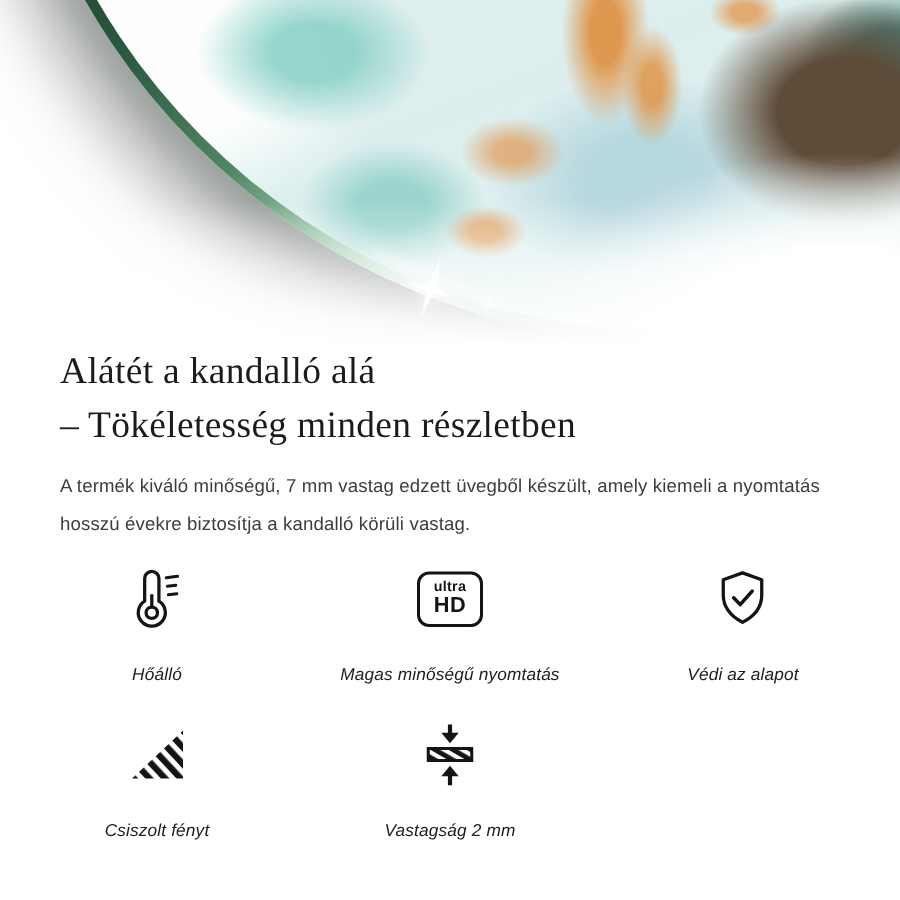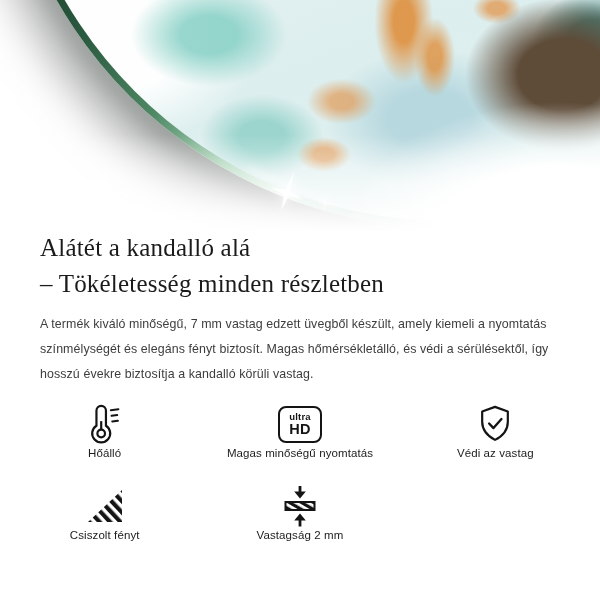--- a/index.html
+++ b/index.html
@@ -39,21 +39,21 @@
   .content{position:absolute;left:0;top:232px;width:600px;padding:0 0 0 40px;box-sizing:border-box;}
   h1{margin:-2px 0 0 0;font-family:"Liberation Serif",serif;font-weight:400;color:#1b1b1b;
      font-size:25px;line-height:36px;letter-spacing:.2px;white-space:nowrap;}
   .desc{margin:10px 0 0 0;color:#3d3d3d;font-size:12.4px;line-height:25px;letter-spacing:.1px;}
   .desc div{white-space:nowrap;}
   
   .features{display:grid;grid-template-columns:repeat(3,1fr);row-gap:24px;
             width:586px;margin:14px 7px 0 -33px;}
   .feature{display:flex;flex-direction:column;align-items:center;}
   .icon-box{height:46px;display:flex;align-items:center;justify-content:flex-end;}
-  .feature .label{margin-top:0;font-size:11.5px;color:#1c1c1c;text-align:center;letter-spacing:.1px;}
+  .feature .label{margin-top:22px;font-size:11.5px;color:#1c1c1c;text-align:center;letter-spacing:.1px;font-style:italic;}
   .hd-badge{width:40px;height:33px;border:2.6px solid #141414;border-radius:8px;
             display:flex;flex-direction:column;align-items:center;justify-content:center;
             line-height:1;color:#141414;}
   .hd-badge .t1{font-size:9.5px;font-weight:700;letter-spacing:.2px;}
   .hd-badge .t2{font-size:14.5px;font-weight:800;letter-spacing:.3px;margin-top:1px;}
 </style>
 </head>
 <body>
 
 <div class="page">
@@ -70,21 +70,20 @@
     <svg class="sparkle small" viewBox="-24 -24 48 48">
       <path d="M0,-23 L2.5,-2.5 L17,0 L2.5,2.5 L0,20 L-2.5,2.5 L-17,0 L-2.5,-2.5 Z" fill="#ffffff"></path>
     </svg>
   </div>
 
   <div class="content">
     <h1><span>Alátét a kandalló alá</span><br><span>– Tökéletesség minden részletben</span></h1>
 
     <div class="desc">
       <div>A termék kiváló minőségű, 7 mm vastag edzett üvegből készült, amely kiemeli a nyomtatás</div>
-      <div>színmélységét és elegáns fényt biztosít. Magas hőmérsékletálló, és védi a sérülésektől, így</div>
       <div>hosszú évekre biztosítja a kandalló körüli vastag.</div>
     </div>
 
     <div class="features">
 
       <div class="feature">
         <div class="icon-box">
           <svg width="38" height="44" viewBox="0 0 40 44" fill="none">
             <path d="M16 3 a5 5 0 0 1 5 5 v15.8 a9.5 9.5 0 1 1 -10 0 V8 a5 5 0 0 1 5 -5 z" stroke="#141414" stroke-width="2.3"></path>
             <circle cx="16" cy="32" r="4" stroke="#141414" stroke-width="2.3"></circle>
@@ -109,21 +108,21 @@
         <div class="label">Magas minőségű nyomtatás</div>
       </div>
 
       <div class="feature">
         <div class="icon-box">
           <svg width="38" height="42" viewBox="0 0 40 42" fill="none">
             <path d="M20 3 L33.5 7.8 V18.5 c0 8.8 -5.6 15.2 -13.5 19.2 C12.6 33.7 6.5 27.3 6.5 18.5 V7.8 Z" stroke="#141414" stroke-width="2.3" stroke-linejoin="round"></path>
             <path d="M13.8 20.5 l4.6 4.8 L26.8 15.8" stroke="#141414" stroke-width="2.5" stroke-linecap="round" stroke-linejoin="round"></path>
           </svg>
         </div>
-        <div class="label">Védi az vastag</div>
+        <div class="label">Védi az alapot</div>
       </div>
 
 
       <div class="feature">
         <div class="icon-box">
           <svg width="40" height="38" viewBox="0 0 40 38">
             <defs>
               <pattern id="hatchA" patternUnits="userSpaceOnUse" width="7.6" height="7.6" patternTransform="rotate(-43)">
                 <rect width="4.2" height="7.6" fill="#141414"></rect>
               </pattern>

